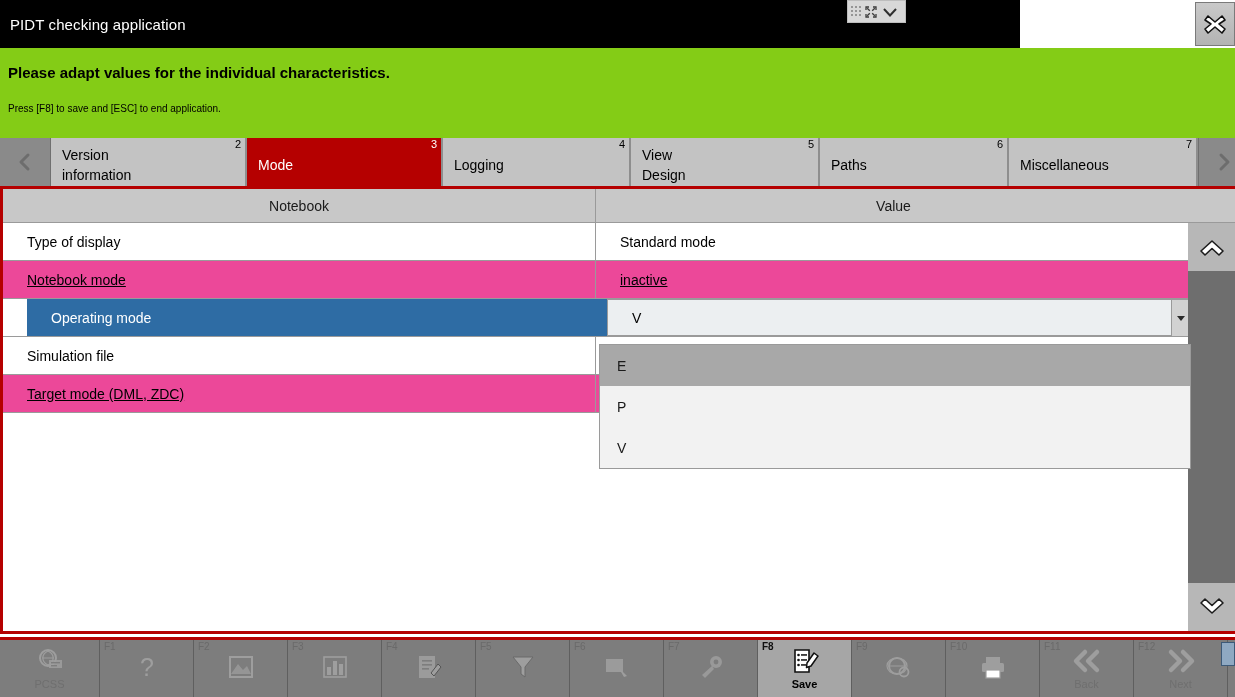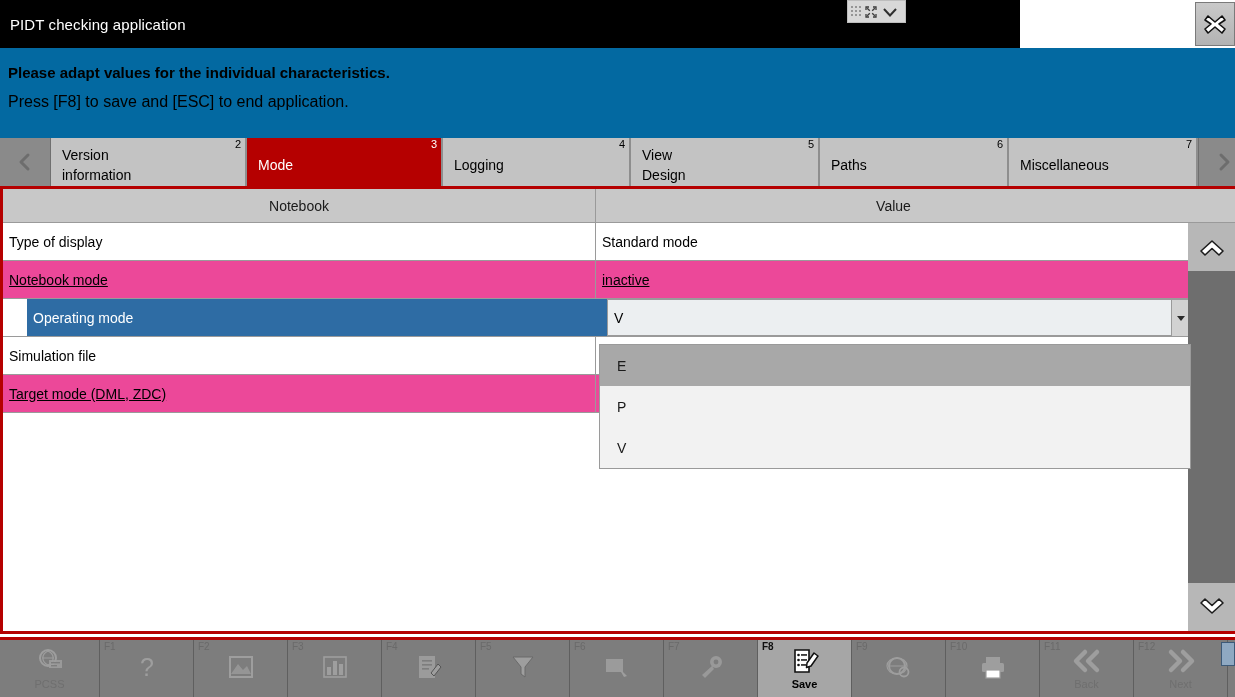--- a/index.html
+++ b/index.html
@@ -42,29 +42,29 @@
     background:linear-gradient(180deg,#c9c9c9 0%,#b3b3b3 100%);
     border:1px solid #7a7a7a;
     box-sizing:border-box;
     display:flex;align-items:center;justify-content:center;
     cursor:pointer;
   }
 
   
   .instructions{
     position:absolute;left:0;top:48px;width:1235px;height:90px;
-    background:#0369a1;
+    background:#84cc16;
   }
   .instr-bold{
     position:absolute;left:8px;top:16px;
     font-weight:bold;font-size:15px;
   }
   .instr-normal{
-    position:absolute;left:8px;top:45px;
-    font-size:16px;
+    position:absolute;left:8px;top:55px;
+    font-size:10px;
   }
 
   
   .tabbar{
     position:absolute;left:0;top:138px;width:1235px;height:48px;
     background:#4c1d95;
     display:flex;
   }
   .tab-nav{
     width:50px;height:48px;
@@ -122,21 +122,21 @@
   }
   .th.setting{width:593px;border-right:1px solid #9a9a9a;}
   .th.value{width:595px;}
   .row{
     display:flex;height:38px;width:1188px;
     box-sizing:border-box;
     border-bottom:1px solid #9a9a9a;
   }
   .row .cell{
     display:flex;align-items:center;
-    padding-left:6px;
+    padding-left:24px;
     font-size:14px;
     box-sizing:border-box;
   }
   .row .cell.setting{width:593px;border-right:1px solid #9a9a9a;}
   .row .cell.value{width:595px;}
   .row.white .cell{background:#ffffff;}
   .row.grey .cell{background:#ec4899;text-decoration:underline;}
   .row.selected .cell.setting{
     background:#2e6ca4;color:#ffffff;margin-left:24px;
   }

